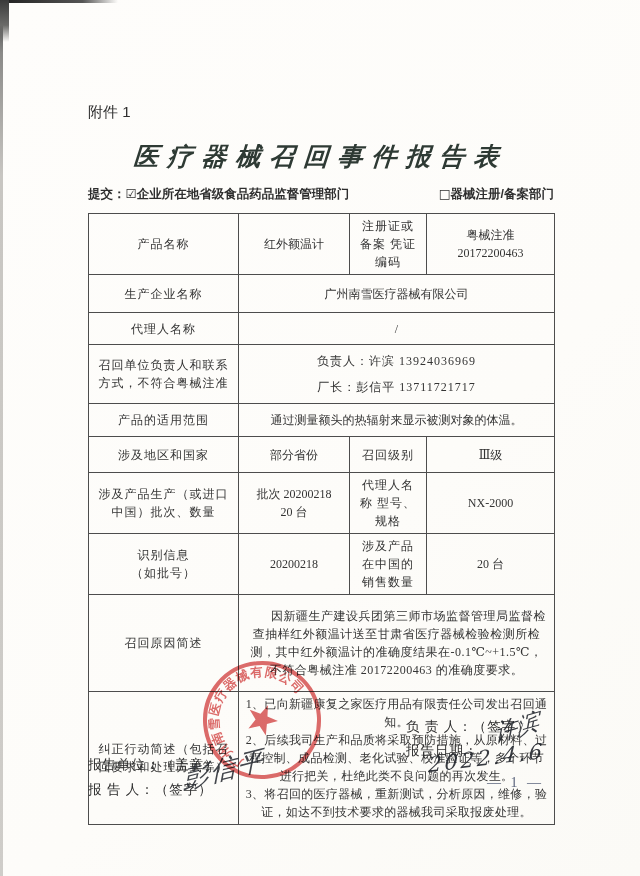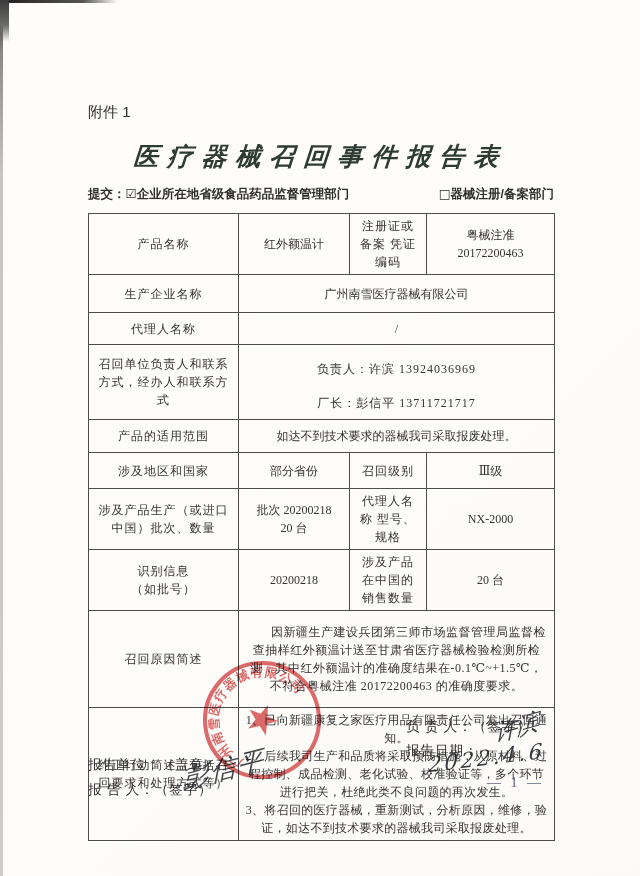--- a/index.html
+++ b/index.html
@@ -52,21 +52,21 @@
     border-collapse: collapse; table-layout: fixed;
     font-size: 12px; color: #343434;
   }
   table.report td {
     border: 1.5px solid #4d4d4d;
     text-align: center; vertical-align: middle;
     padding: 3px 6px; line-height: 1.5;
   }
   td.lbl { letter-spacing: 1px; }
   td.pre { white-space: pre-line; }
-  .contact-line { display: block; padding: 4px 0; letter-spacing: 1px; margin-top: 8px; }
+  .contact-line { display: block; padding: 4px 0; letter-spacing: 1px; }
   td.reason {
     text-align: left; padding: 6px 10px 4px 10px; line-height: 1.62;
     text-indent: 2em; letter-spacing: 0.5px; margin-left: 24px;
   }
   td.actions { text-align: left; padding: 5px 10px; line-height: 1.6; vertical-align: top; letter-spacing: 0.3px; }
   .action-item { display: block; }
 
   .footer-left { position: absolute; left: 88px; top: 756px; font-size: 13.5px; color: #2e2e2e; letter-spacing: 1px; }
   .footer-left div { margin-bottom: 7px; }
   .footer-right { position: absolute; left: 382px; top: 718px; font-size: 13.5px; color: #2e2e2e; letter-spacing: 1px; margin-left: 24px; }
@@ -120,29 +120,29 @@
     </tr>
     <tr style="height:38px">
       <td class="lbl">生产企业名称</td>
       <td colspan="3">广州南雪医疗器械有限公司</td>
     </tr>
     <tr style="height:32px">
       <td class="lbl">代理人名称</td>
       <td colspan="3">/</td>
     </tr>
     <tr style="height:48px">
-      <td class="lbl">召回单位负责人和联系方式，经办人和联系方式</td>
+      <td class="lbl">召回单位负责人和联系方式，不符合粤械注准</td>
       <td colspan="3">
         <span class="contact-line">负责人：许滨 13924036969</span>
         <span class="contact-line">厂长：彭信平 13711721717</span>
       </td>
     </tr>
     <tr style="height:33px">
       <td class="lbl">产品的适用范围</td>
-      <td colspan="3">如达不到技术要求的器械我司采取报废处理。</td>
+      <td colspan="3">通过测量额头的热辐射来显示被测对象的体温。</td>
     </tr>
     <tr style="height:36px">
       <td class="lbl">涉及地区和国家</td>
       <td>部分省份</td>
       <td class="lbl">召回级别</td>
       <td>Ⅲ级</td>
     </tr>
     <tr style="height:44px">
       <td class="lbl">涉及产品生产（或进口 中国）批次、数量</td>
       <td class="pre">批次 20200218

